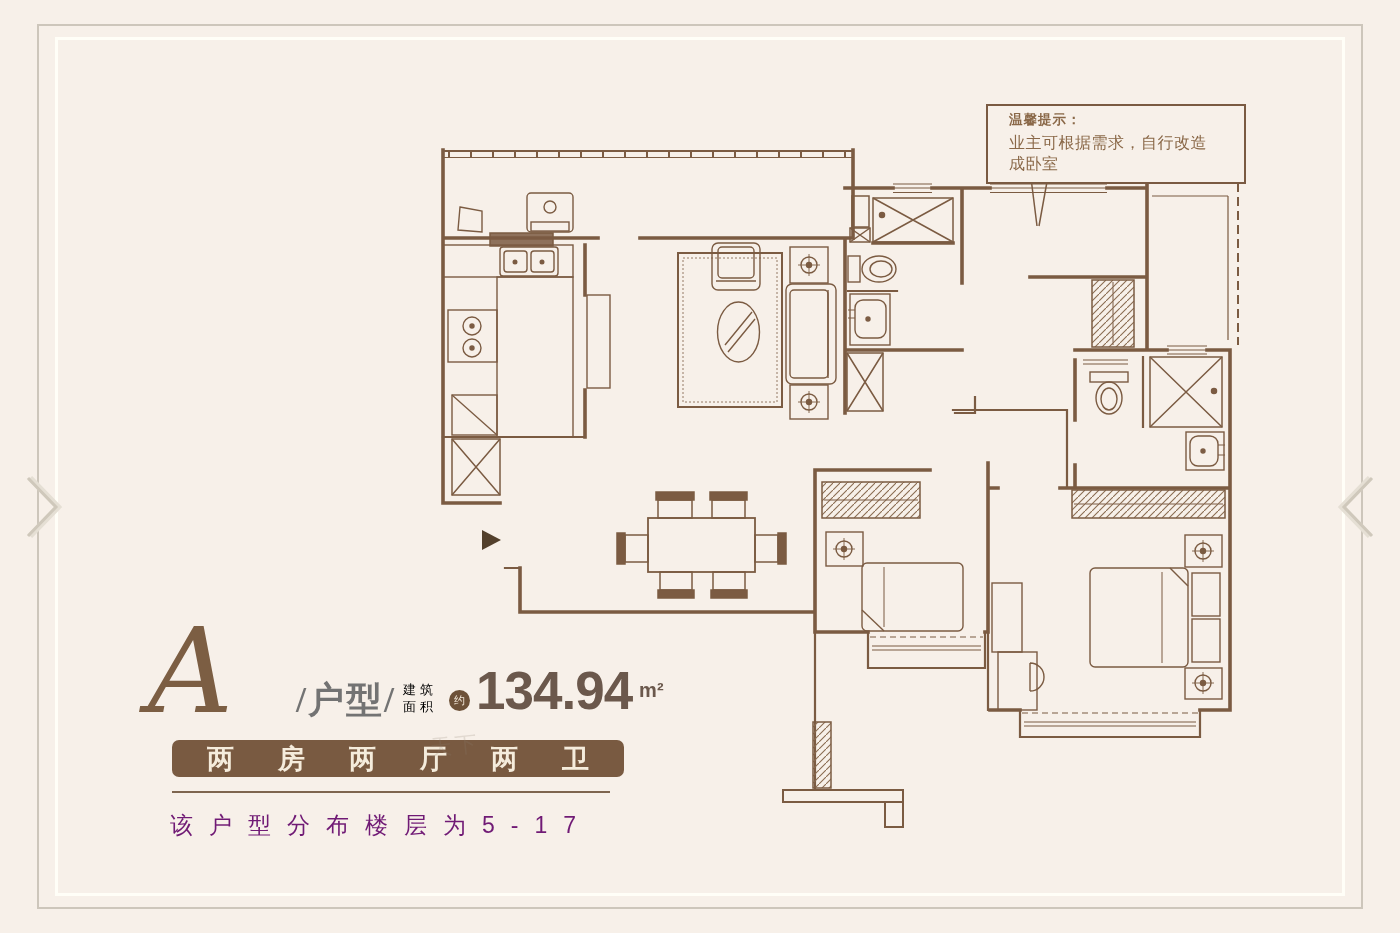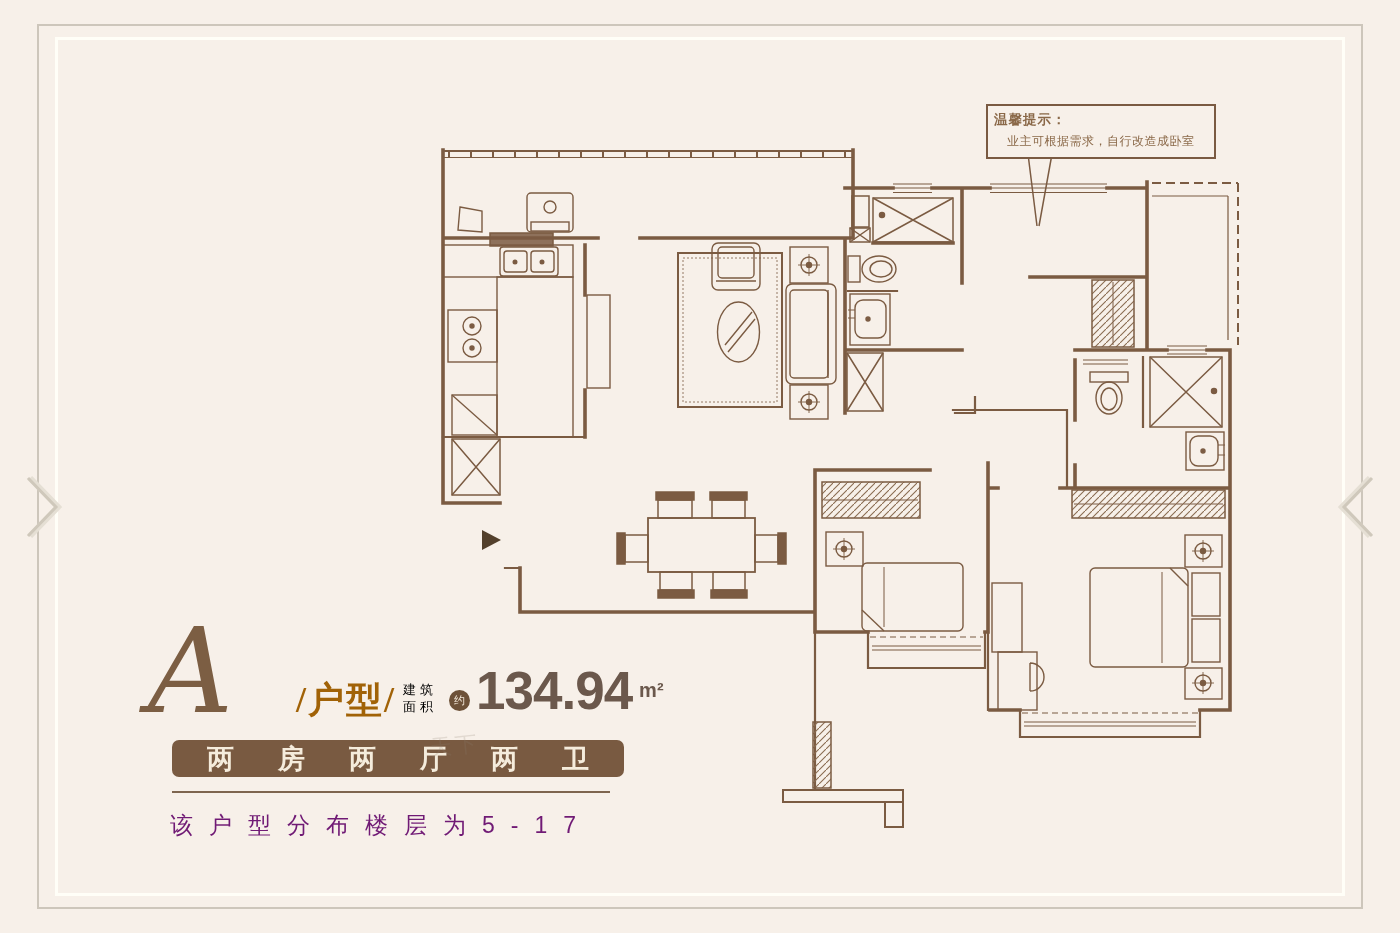--- a/index.html
+++ b/index.html
@@ -12,27 +12,27 @@
 
   
   .chev{position:absolute;width:44px;height:70px;cursor:pointer;}
   .chev.left{left:22px;top:472px;}
   .chev.right{right:22px;top:472px;}
 
   
   svg.plan{position:absolute;left:0;top:0;}
 
   
-  .callout{position:absolute;left:986px;top:104px;width:214px;border:2px solid #7a5a42;background:#f7f0e9;padding:5px 6px 7px;color:#8a6848;}
+  .callout{position:absolute;left:986px;top:104px;width:214px;border:2px solid #7a5a42;background:#f7f0e9;padding:5px 21px 7px;color:#8a6848;}
   .callout .t{font-size:13.5px;font-weight:bold;margin-bottom:4px;letter-spacing:1px;}
-  .callout .b{font-size:12px;letter-spacing:.5px;margin-left:13px;}
+  .callout .b{font-size:16px;letter-spacing:.5px;}
 
   
   .type-letter{position:absolute;left:148px;top:612px;font-family:"DejaVu Serif", serif;font-style:italic;font-size:118px;line-height:118px;color:#7c5e43;}
-  .type-label{position:absolute;left:296px;top:676px;font-family:"Liberation Serif", serif;font-weight:700;font-size:36px;color:#a16207;letter-spacing:2px;}
+  .type-label{position:absolute;left:296px;top:676px;font-family:"Liberation Serif", serif;font-weight:700;font-size:36px;color:#737373;letter-spacing:2px;}
   .area-label{position:absolute;left:403px;top:681px;font-size:13px;line-height:17px;color:#000000;letter-spacing:4px;font-weight:400;}
   .approx-badge{position:absolute;left:449px;top:690px;width:21px;height:21px;border-radius:50%;background:#6d5138;color:#f2e7d8;font-size:11px;line-height:21px;text-align:center;}
   .area-row{position:absolute;left:476px;top:660px;display:flex;align-items:center;color:#6b584c;}
   .area-value{font-size:53px;font-weight:700;letter-spacing:-1px;}
   .area-unit{font-size:20px;font-weight:700;margin-left:7px;}
 
   .banner{position:absolute;left:172px;top:740px;width:452px;height:37px;background:#795a41;border-radius:7px;color:#f5ecdc;text-align:center;line-height:38px;}
   .banner span{font-family:"Liberation Serif", serif;font-size:27px;font-weight:700;letter-spacing:44px;margin-right:-44px;}
   .divider{position:absolute;left:172px;top:791px;width:438px;border-top:2px solid #7e654f;}
   .floors-note{position:absolute;left:170px;top:810px;white-space:nowrap;color:#701a75;}

